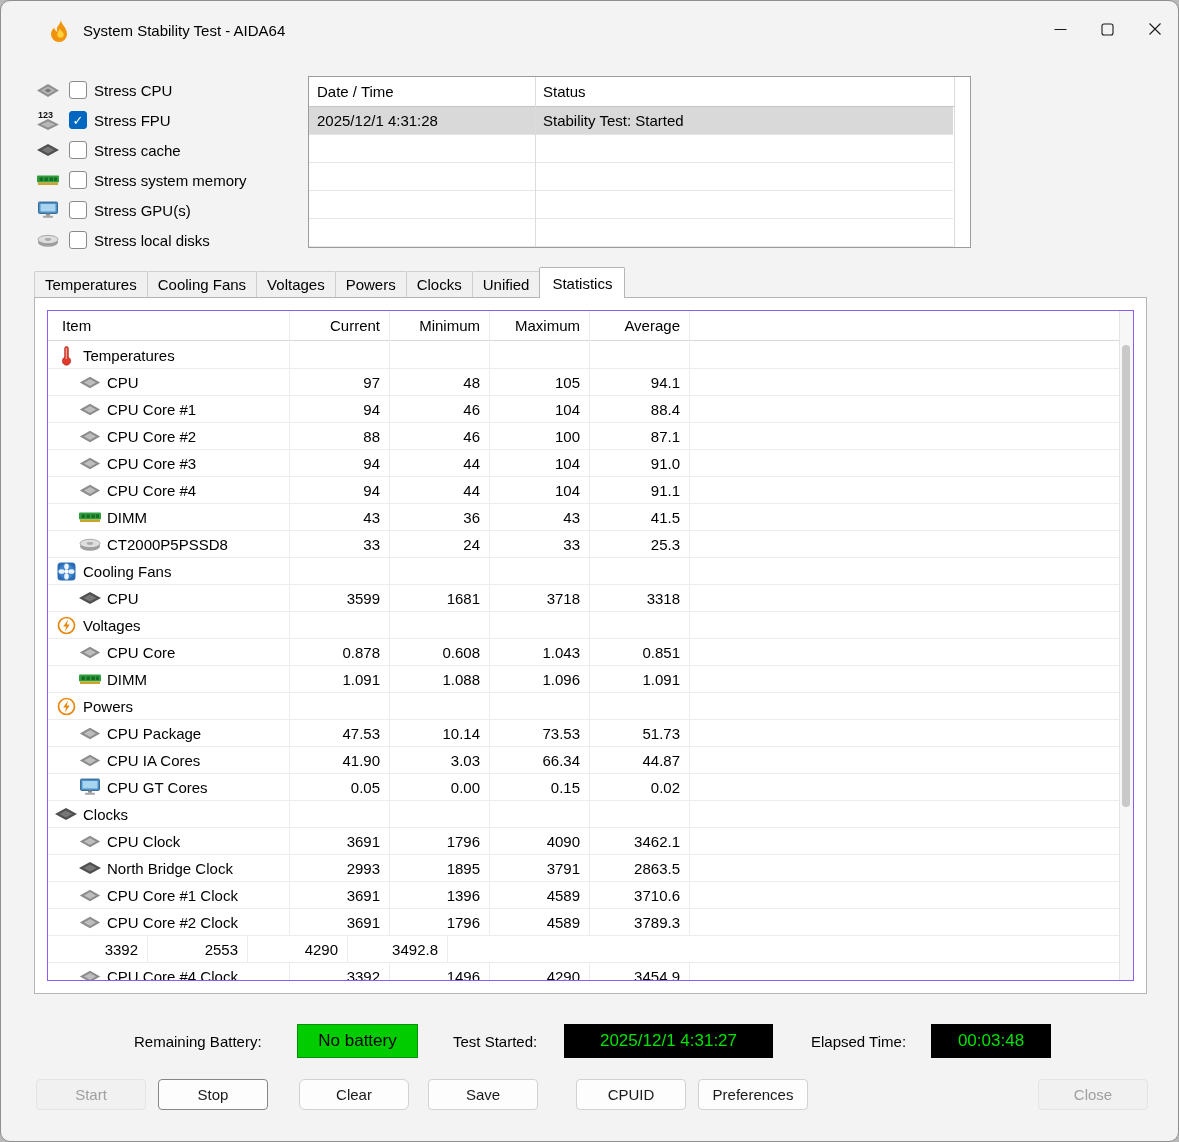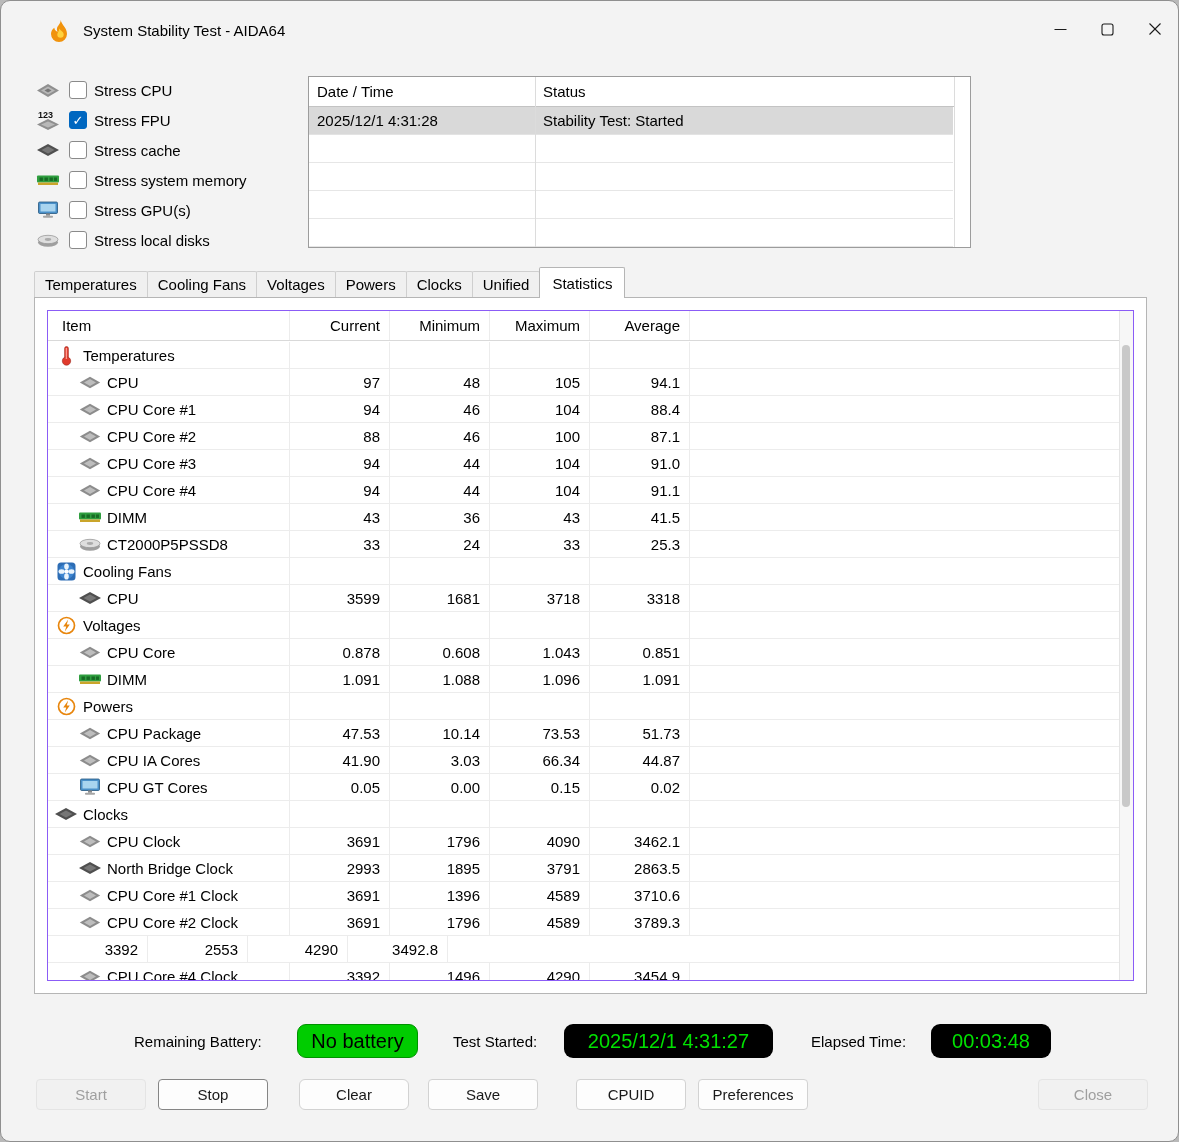--- a/index.html
+++ b/index.html
@@ -69,21 +69,21 @@
   .srow.item .sc.item { padding-left:30px; }
   .ri { display:flex; width:24px; justify-content:center; align-items:center; }
   .stats-scroll { position:absolute; top:0; right:0; bottom:0; width:14px; background:#f7f7f7;
                   border-left:1px solid #e4e4e4; }
   .stats-thumb { position:absolute; left:2px; width:8px; top:34px; height:462px;
                  background:#c9c9c9; border-radius:4px; }
 
   
   .statusbar { position:absolute; top:1023px; left:0; right:0; height:34px; }
   .sb-label { position:absolute; top:0; height:34px; display:flex; align-items:center; font-size:15px; }
-  .lcd { position:absolute; top:0; height:34px; display:flex; align-items:center; justify-content:center; font-size:20px;border-radius:9px; }
+  .lcd { position:absolute; top:0; height:34px; display:flex; align-items:center; justify-content:center; font-size:17px; }
   .lcd.black { background:#000; color:var(--lcd-text-green,#00e100); }
   .lcd.green { background:var(--battery-bg-green,#00cc00); color:#000; border:1px solid #009200; }
 
   
   .footer-btn { position:absolute; top:1078px; width:110px; height:31px; border-radius:4px;
                 background:#fdfdfd; border:1px solid #d2d2d2; font-size:15px; color:#1a1a1a;
                 display:flex; align-items:center; justify-content:center;
                 font-family:"Liberation Sans", sans-serif; }
   .footer-btn.emphasized { border-color:#858585; }
   .footer-btn.disabled { background:#f1f1f1; border-color:#e4e4e4; color:#9f9f9f; }

